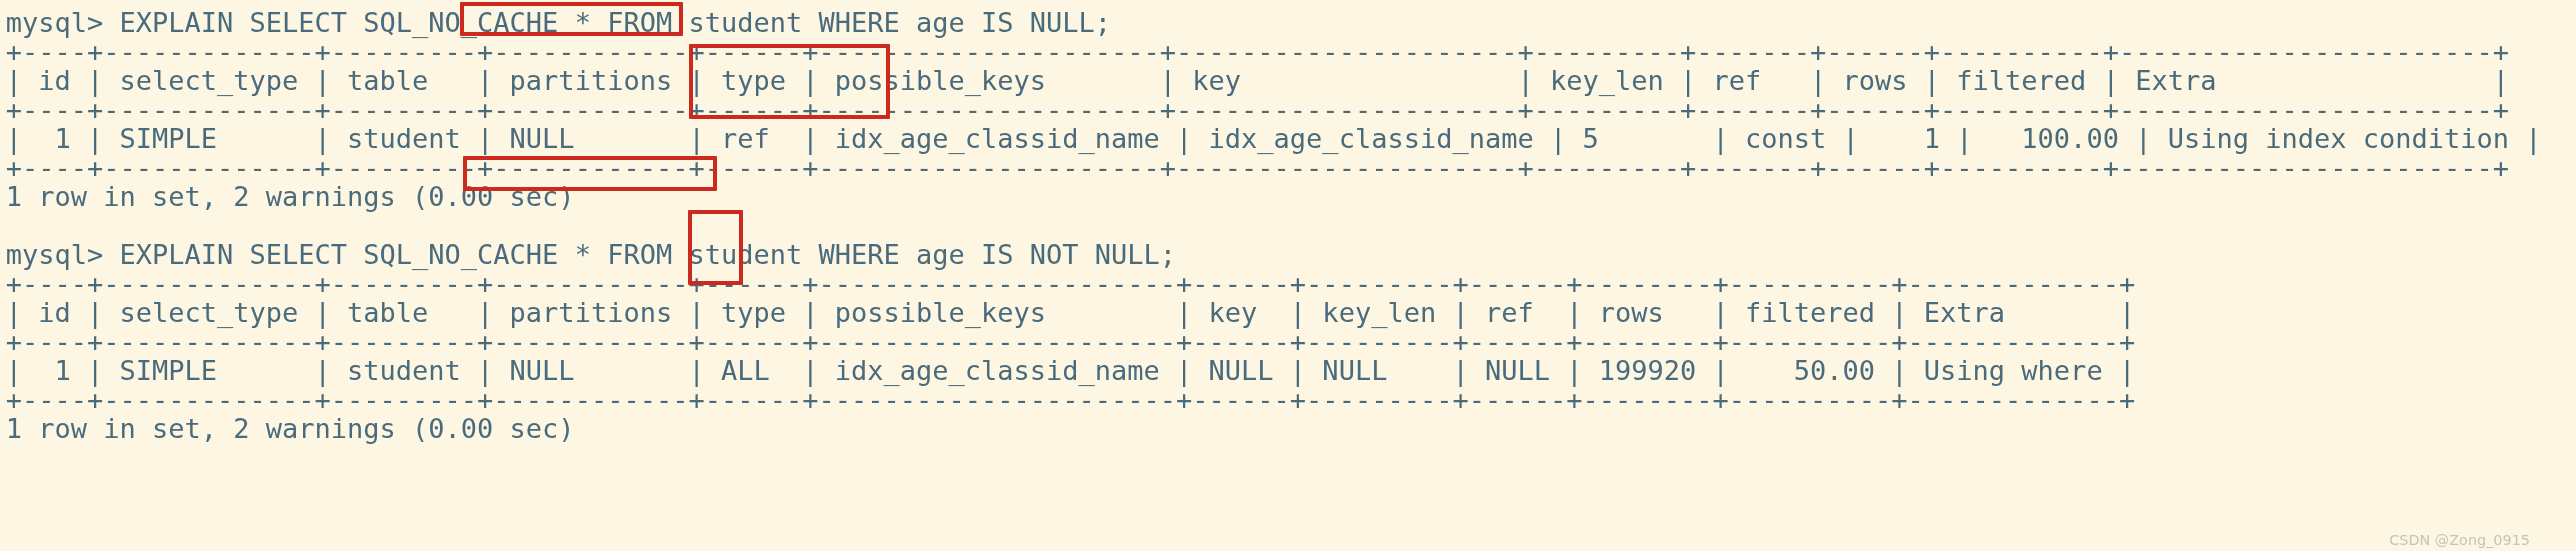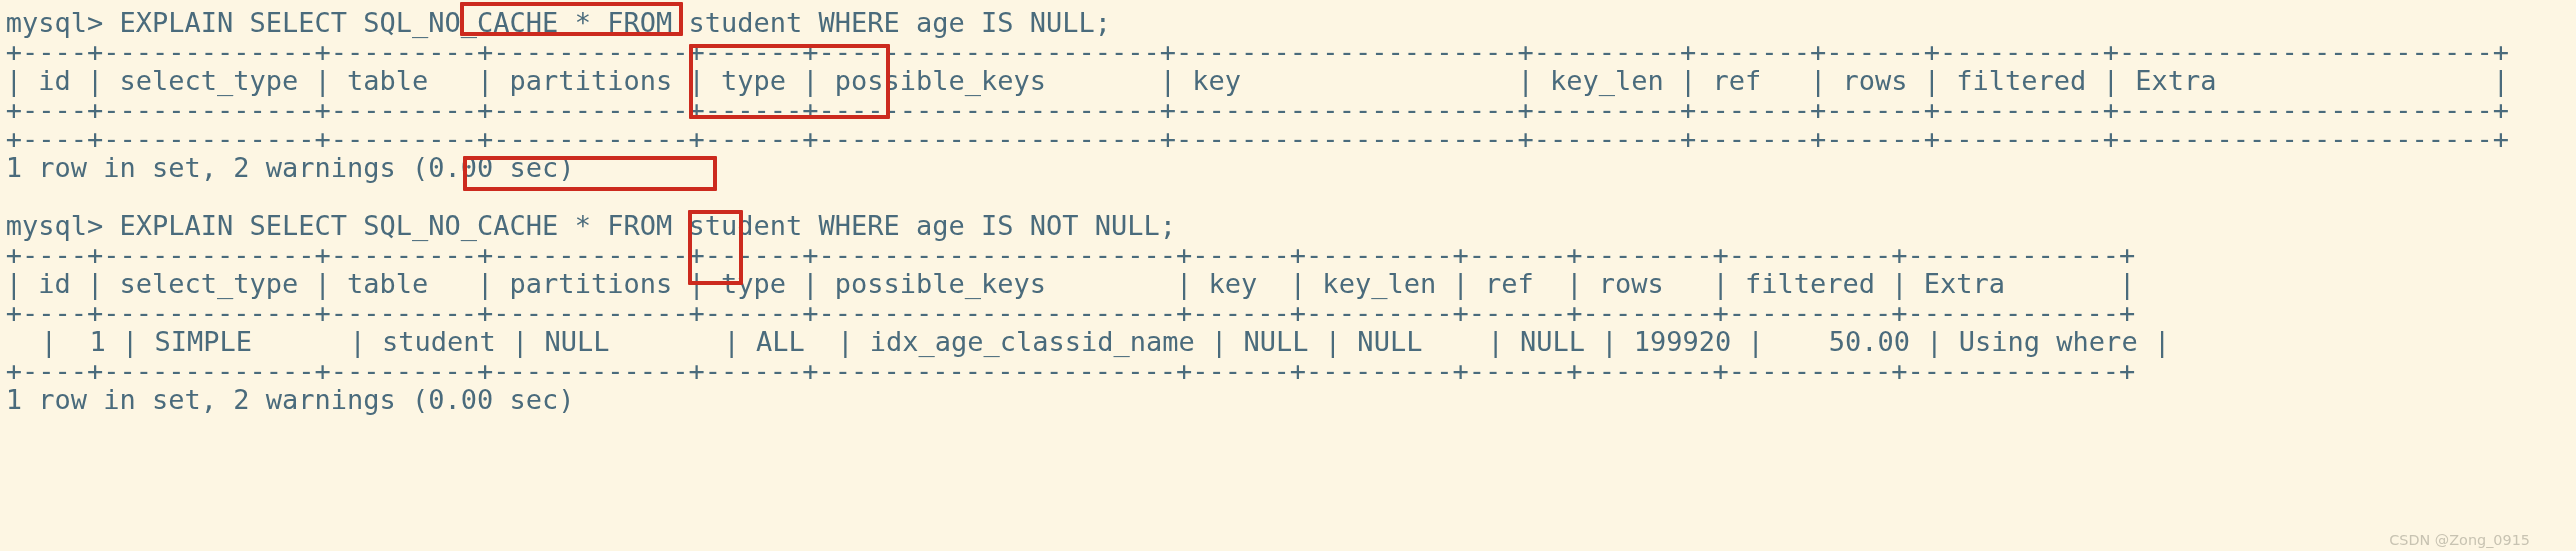--- a/index.html
+++ b/index.html
@@ -53,28 +53,29 @@
 </style>
 </head>
 <body>
 
 <div id="terminal">
 
   <div class="line" style="font-size: 27px;">mysql&gt; EXPLAIN SELECT SQL_NO_CACHE * FROM student WHERE age IS NULL;</div>
   <div class="line" style="font-size: 27px;">+----+-------------+---------+------------+------+---------------------+---------------------+---------+-------+------+----------+-----------------------+</div>
   <div class="line" style="font-size: 27px;">| id | select_type | table   | partitions | type | possible_keys       | key                 | key_len | ref   | rows | filtered | Extra                 |</div>
   <div class="line" style="font-size: 27px;">+----+-------------+---------+------------+------+---------------------+---------------------+---------+-------+------+----------+-----------------------+</div>
+  <div class="line" style="font-size: 27px;">|  1 | SIMPLE      | student | NULL       | ref  | idx_age_classid_name | idx_age_classid_name | 5       | const |    1 |   100.00 | Using index condition |</div>
   <div class="line" style="font-size: 27px;">+----+-------------+---------+------------+------+---------------------+---------------------+---------+-------+------+----------+-----------------------+</div>
   <div class="line" style="font-size: 27px;">1 row in set, 2 warnings (0.00 sec)</div>
   <div class="line blank" style="font-size: 27px;"></div>
   <div class="line" style="font-size: 27px;">mysql&gt; EXPLAIN SELECT SQL_NO_CACHE * FROM student WHERE age IS NOT NULL;</div>
   <div class="line" style="font-size: 27px;">+----+-------------+---------+------------+------+----------------------+------+---------+------+--------+----------+-------------+</div>
   <div class="line" style="font-size: 27px;">| id | select_type | table   | partitions | type | possible_keys        | key  | key_len | ref  | rows   | filtered | Extra       |</div>
   <div class="line" style="font-size: 27px;">+----+-------------+---------+------------+------+----------------------+------+---------+------+--------+----------+-------------+</div>
-  <div class="line" style="font-size: 27px; margin-left: 35px;">|  1 | SIMPLE      | student | NULL       | ALL  | idx_age_classid_name | NULL | NULL    | NULL | 199920 |    50.00 | Using where |</div>
+  <div class="line" style="font-size: 27px;">|  1 | SIMPLE      | student | NULL       | ALL  | idx_age_classid_name | NULL | NULL    | NULL | 199920 |    50.00 | Using where |</div>
   <div class="line" style="font-size: 27px;">+----+-------------+---------+------------+------+----------------------+------+---------+------+--------+----------+-------------+</div>
   <div class="line" style="font-size: 27px;">1 row in set, 2 warnings (0.00 sec)</div>
 
   <div class="hl" style="left: 460px; top: 1.9px; width: 223px; height: 34px; border-color: rgb(204, 42, 30);"></div>
   <div class="hl" style="left: 689px; top: 44px; width: 201px; height: 75px; border-color: rgb(204, 42, 30);"></div>
   <div class="hl" style="left: 463px; top: 156px; width: 254px; height: 35px; border-color: rgb(204, 42, 30);"></div>
   <div class="hl" style="left: 688px; top: 210px; width: 55px; height: 75px; border-color: rgb(204, 42, 30);"></div>
 
   <div class="watermark">CSDN @Zong_0915</div>
 </div>

